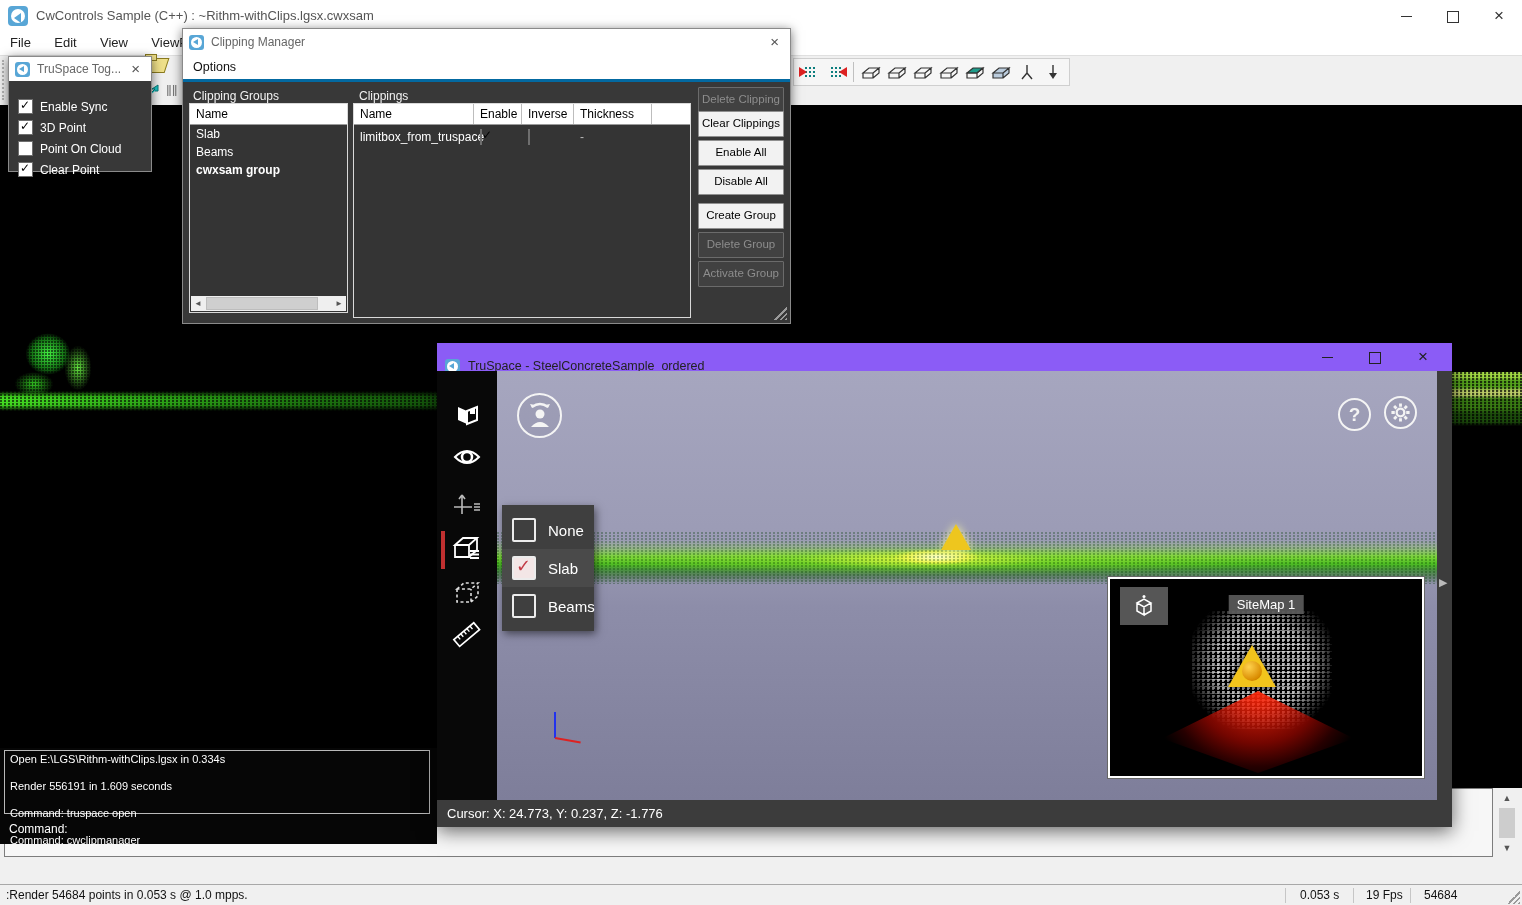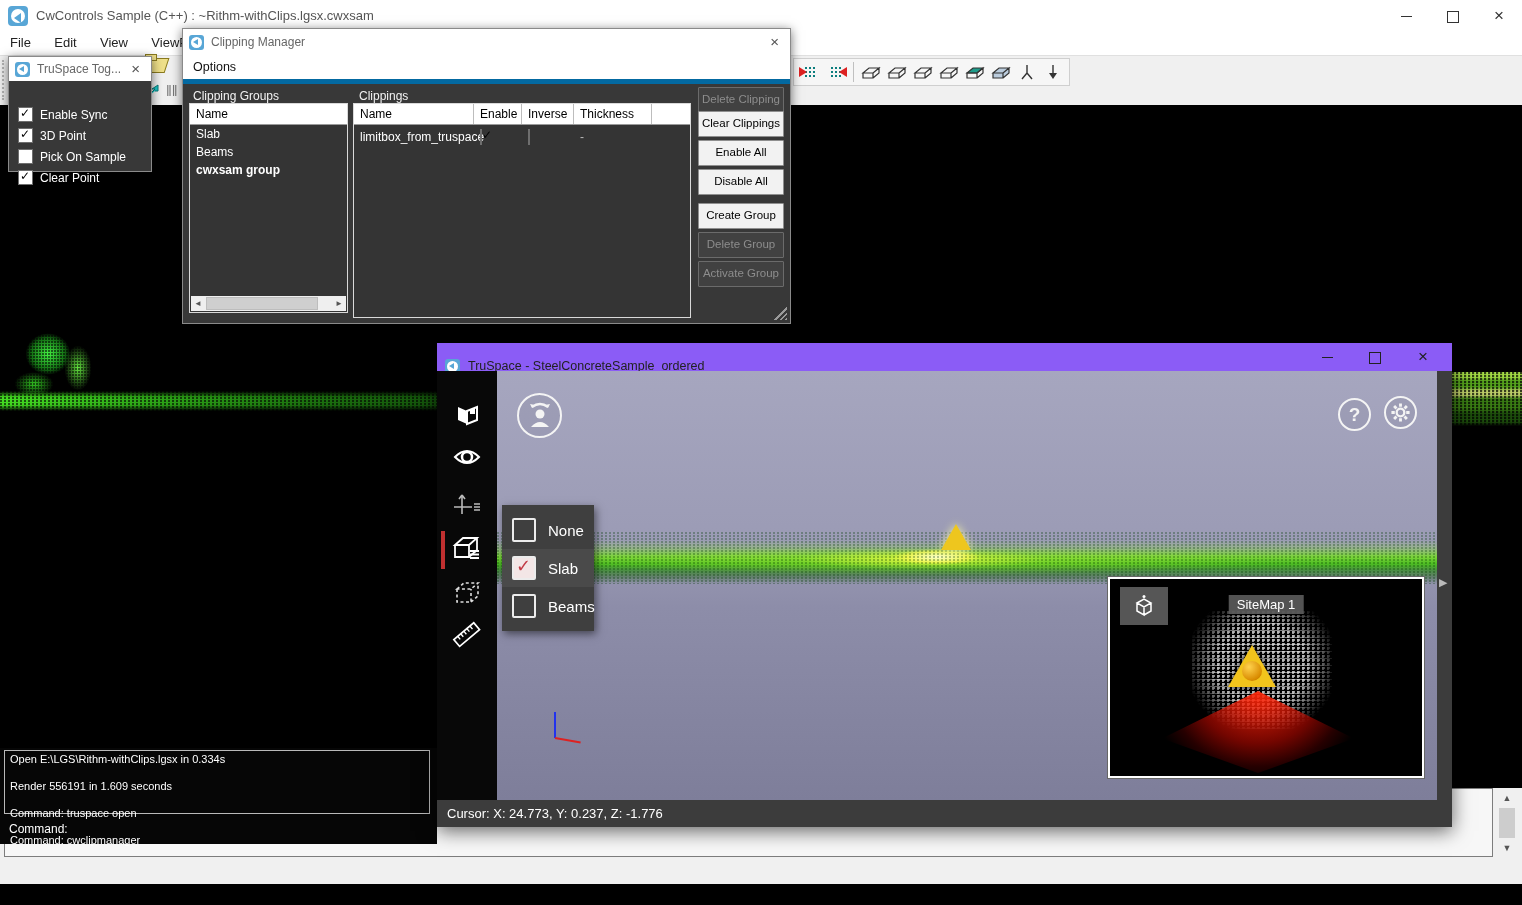--- a/index.html
+++ b/index.html
@@ -235,20 +235,30 @@
   </div>
 
   <div class="abs console-black">
     <div class="cb-box"><span style="display: block;">Open E:\LGS\Rithm-withClips.lgsx in 0.334s</span>
 <span style="display: block;">Render 556191 in 1.609 seconds</span>
 <span style="display: block;">Command: truspace open</span>
 <span style="display: block;">Command: cwclipmanager</span></div>
     <div class="cmd-label">Command:</div>
   </div>
 
+  <div class="abs statusbar">
+    <span class="sb-txt" style="left:6px;">:Render 54684 points in 0.053 s @ 1.0 mpps.</span>
+    <span class="sb-sep" style="left:1285px;"></span>
+    <span class="sb-txt" style="left:1300px;">0.053 s</span>
+    <span class="sb-sep" style="left:1353px;"></span>
+    <span class="sb-txt" style="left:1366px;">19 Fps</span>
+    <span class="sb-sep" style="left:1410px;"></span>
+    <span class="sb-txt" style="left:1424px;">54684</span>
+    <span class="grip" style="right:2px;bottom:2px;"></span>
+  </div>
 
   <div class="abs ts-win">
     <div class="ts-title">
       <span class="dlg-ico"></span>
       <span class="t">TruSpace - SteelConcreteSample_ordered</span>
       <span class="ts-wc" style="left:870px;"><i style="display:inline-block;width:11px;height:1px;background:#222;vertical-align:middle;"></i></span>
       <span class="ts-wc" style="left:918px;"><i style="display:inline-block;width:10px;height:10px;border:1px solid #222;vertical-align:middle;"></i></span>
       <span class="ts-wc" style="left:966px;font-size:17px;">×</span>
     </div>
 
@@ -355,47 +365,47 @@
       <span>Cursor: X: 24.773, Y: 0.237, Z: -1.776</span>
     </div>
   </div>
 
   <div class="abs dlg" style="left:8px;top:56px;width:142px;height:114px;text-align:right;">
     <div class="dlg-title">
       <span class="dlg-ico"></span>
       <span class="t">TruSpace Tog...</span>
       <span class="dlg-x">×</span>
     </div>
-    <div style="padding-top:20px;">
+    <div style="padding-top:12px;">
       <div class="dkrow">
         <span class="cb checked"></span>
         <span>Enable Sync</span>
       </div>
       <div class="dkrow">
         <span class="cb checked"></span>
         <span>3D Point</span>
       </div>
       <div class="dkrow">
         <span class="cb"></span>
-        <span>Pick On Sample</span>
+        <span>Point On Cloud</span>
       </div>
       <div class="dkrow">
         <span class="cb checked"></span>
         <span>Clear Point</span>
       </div>
     </div>
   </div>
 
   <div class="abs dlg" style="left:182px;top:28px;width:607px;height:294px;">
     <div class="dlg-title" style="height:26px;">
       <span class="dlg-ico"></span>
       <span class="t">Clipping Manager</span>
       <span class="dlg-x" style="height:26px;line-height:26px;">×</span>
     </div>
-    <div style="height:24px;background:#fff;border-bottom:5px solid #0369a1;display:flex;align-items:center;">
+    <div style="height:24px;background:#fff;border-bottom:3px solid #0369a1;display:flex;align-items:center;">
       <span style="padding:0 10px;font-size:12.5px;color:#111;">Options</span>
     </div>
 
     <span class="abs panel-label" style="left:10px;top:60px;">Clipping Groups</span>
     <div class="abs listbox" style="left:6px;top:74px;width:157px;height:208px;">
       <div class="lb-head">Name</div>
       <div class="lb-item">Slab</div>
       <div class="lb-item">Beams</div>
       <div class="lb-item bold">cwxsam group</div>
       <div class="hscroll">

